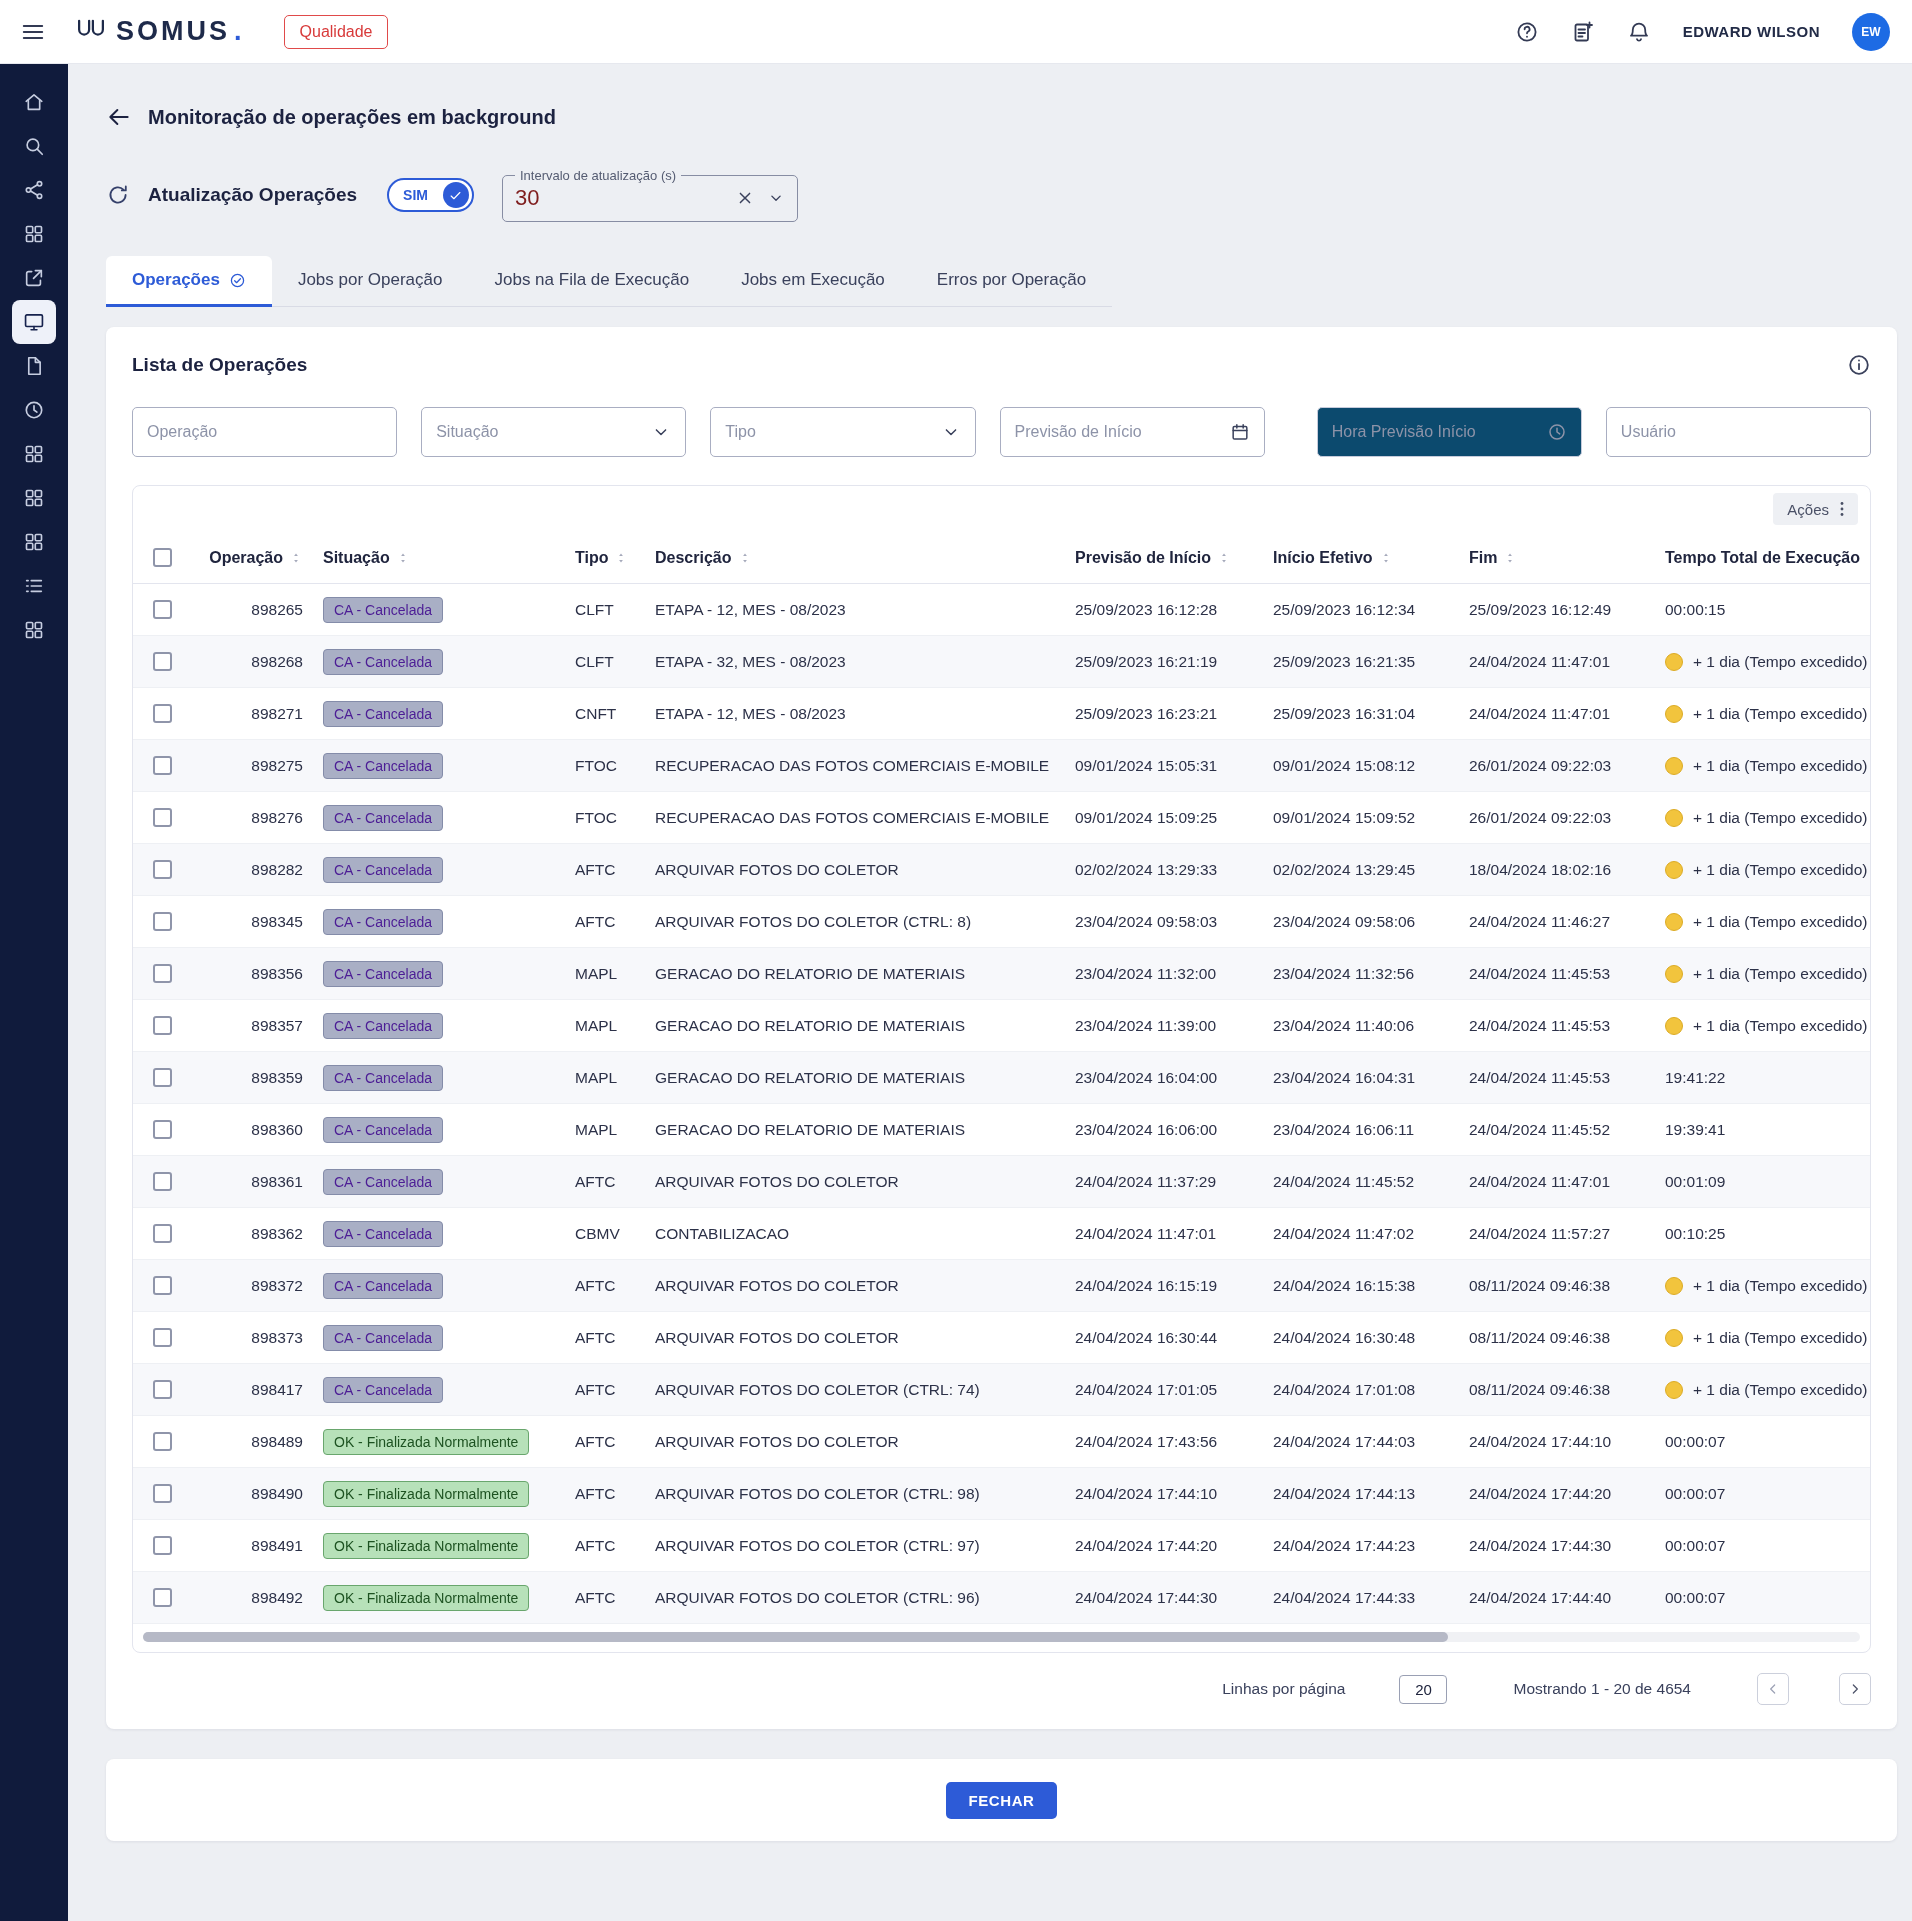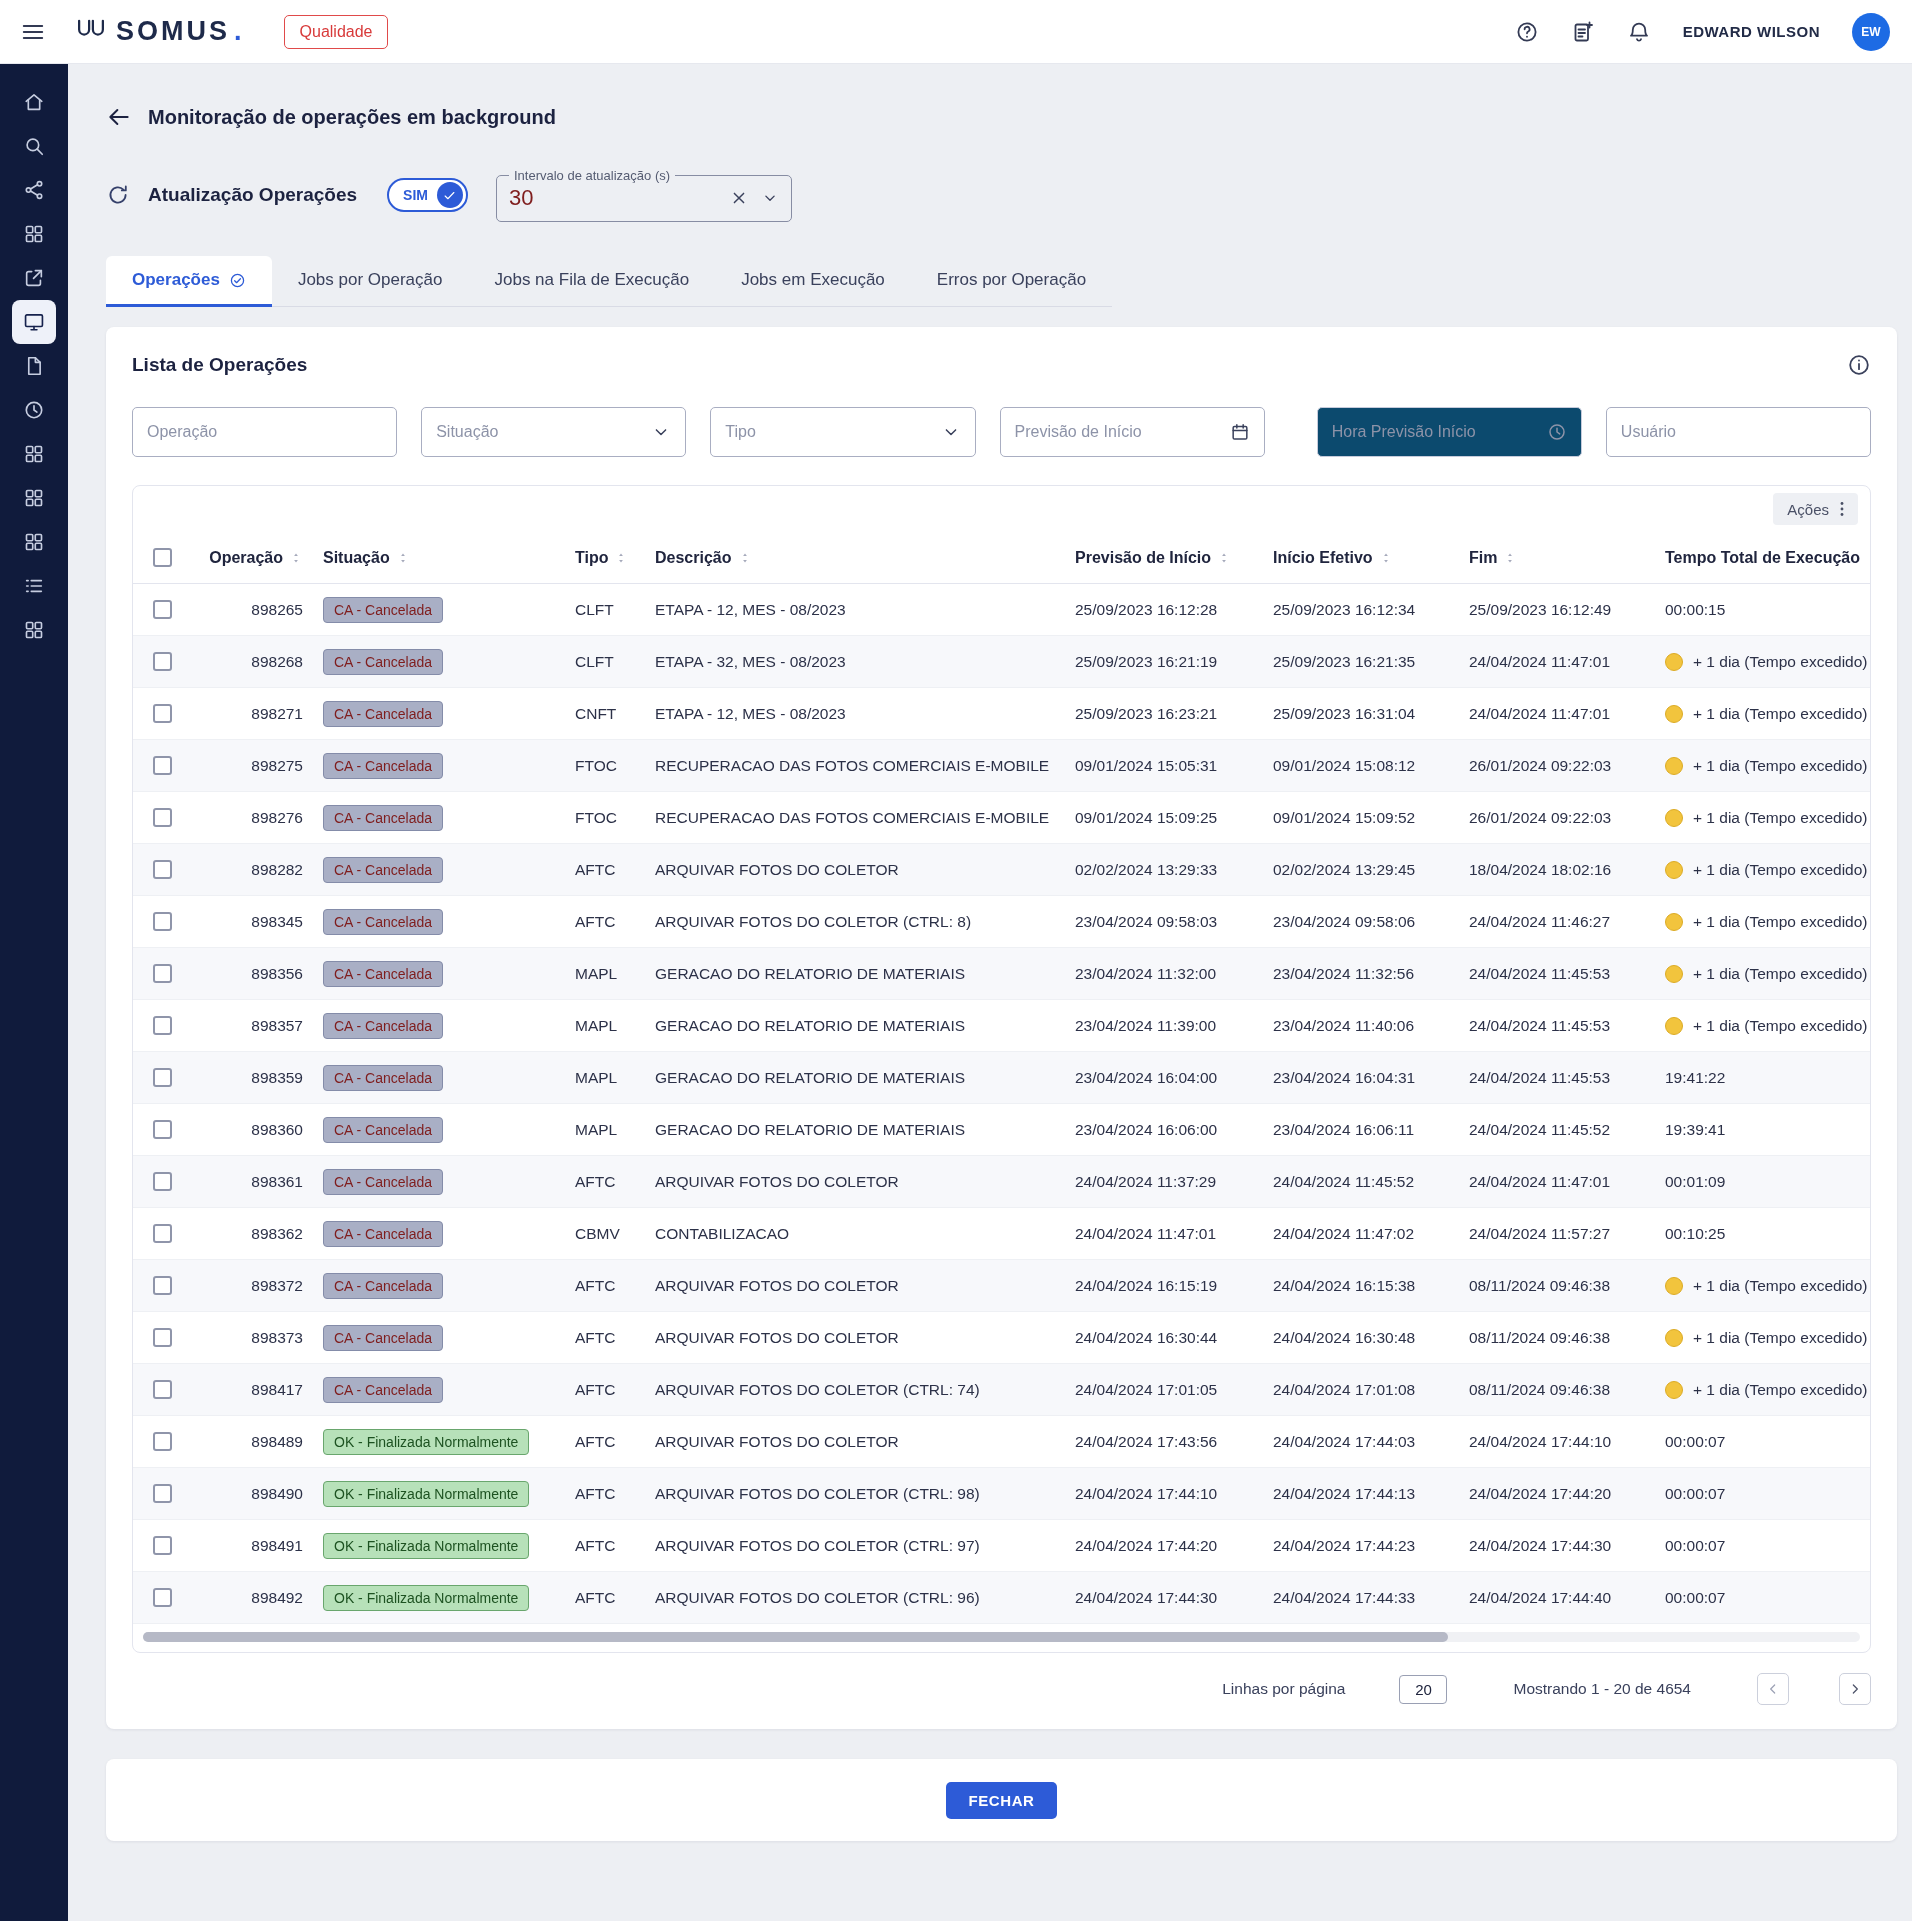--- a/index.html
+++ b/index.html
@@ -54,21 +54,21 @@
 
   .title-row { display:flex; align-items:center; gap:16px; }
   .back { color:#1c2240; cursor:pointer; }
   .page-title { font-size:20px; font-weight:700; color:#1c2240; }
 
   .auto-row { display:flex; align-items:center; margin-top:38px; }
   .refresh { color:#35406a; cursor:pointer; margin-right:18px; }
   .auto-label { font-size:19px; font-weight:700; color:#1c2240; }
   .toggle {
     display:flex; align-items:center; margin-left:30px; border:2px solid var(--accent,#2d5bd7);
-    border-radius:18px; height:34px; padding:0 3px 0 14px; gap:9px; background:#fff; cursor:pointer;
+    border-radius:18px; height:34px; padding:0 3px 0 14px; gap:15px; background:#fff; cursor:pointer;
   }
   .toggle-label { color:var(--accent,#2d5bd7); font-weight:700; font-size:14px; }
   .toggle-knob {
     width:26px; height:26px; border-radius:50%; background:var(--accent,#2d5bd7); color:#fff;
     display:flex; align-items:center; justify-content:center;
   }
   .interval { width:296px; margin-left:28px; border:1px solid #878da3; border-radius:5px; padding:2px 12px 10px 12px; background:transparent; }
   .interval legend { font-size:13px; color:#555c72; padding:0 5px; }
   .interval-row { display:flex; align-items:center; gap:12px; }
   .interval-value { font-size:22px; color:#7f1d1d; flex:1; }
@@ -129,21 +129,21 @@
   .col-inicio_efetivo { width:196px; }
   .col-fim { width:196px; }
   .col-tempo_total { width:330px; }
   .sort { color:#a6aabb; flex:none; }
 
   .checkbox {
     width:19px; height:19px; border:2px solid #8f95aa; border-radius:3px; background:#fff;
     display:inline-block; cursor:pointer;
   }
   .badge { padding:4px 10px; border-radius:4px; font-size:14px; white-space:nowrap; }
-  .badge.cancel { background:var(--badge-cancel-bg,#a9afc5); color:#7f1d1d; border:1px solid #848ca9; }
+  .badge.cancel { background:var(--badge-cancel-bg,#a9afc5); color:#4c1d95; border:1px solid #848ca9; }
   .badge.ok { background:var(--badge-ok-bg,#b7e1b9); color:var(--badge-ok-text,#1d5221); border:1px solid var(--badge-ok-border,#69a66d); }
   .dot { width:18px; height:18px; border-radius:50%; background:var(--warning,#f2c43d); border:1px solid #dcab25; margin-right:10px; flex:none; }
 
   .hscroll { height:10px; margin:8px 10px 10px; background:#f0f1f4; border-radius:5px; position:relative; cursor:pointer; }
   .hthumb { position:absolute; left:0; top:0; height:10px; width:76%; background:#b6b9c6; border-radius:5px; }
 
   .pagination { display:flex; align-items:center; justify-content:flex-end; padding:20px 26px 0; font-size:15.5px; color:#3a415c;gap:40px; }
   .rpp-box {
     border:1px solid #9aa0b4; border-radius:4px; padding:5px 12px; min-width:48px; text-align:center;
     font-size:15px; color:#20253e; margin:0 26px 0 14px; cursor:pointer;

